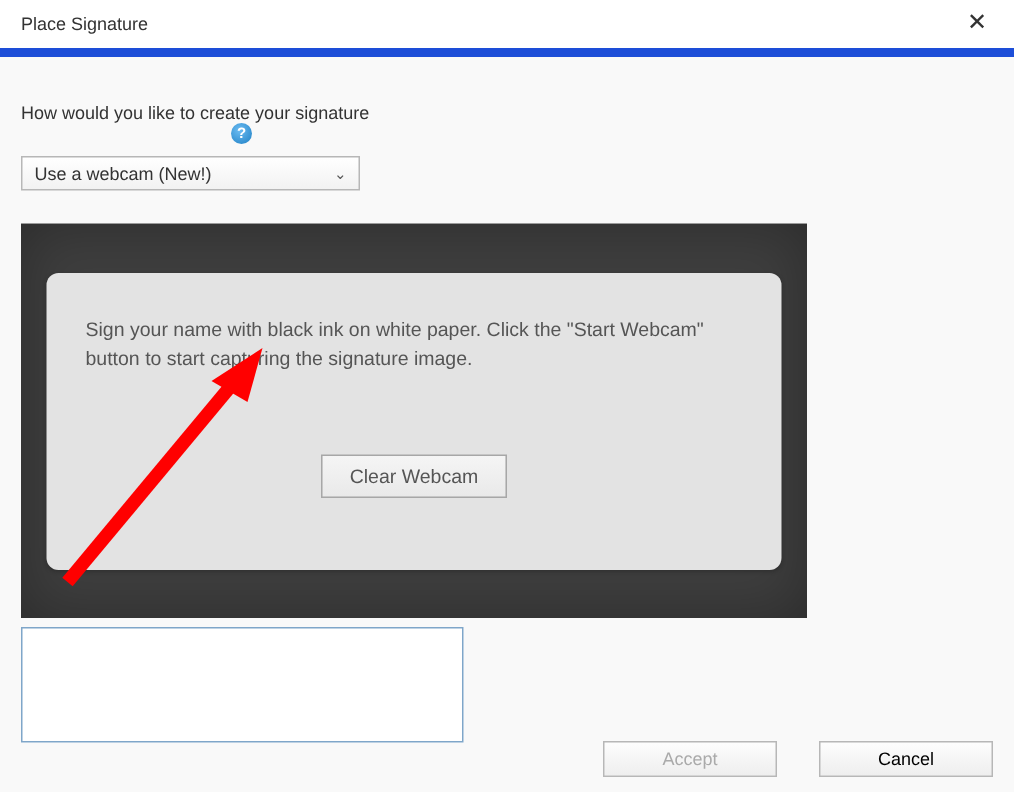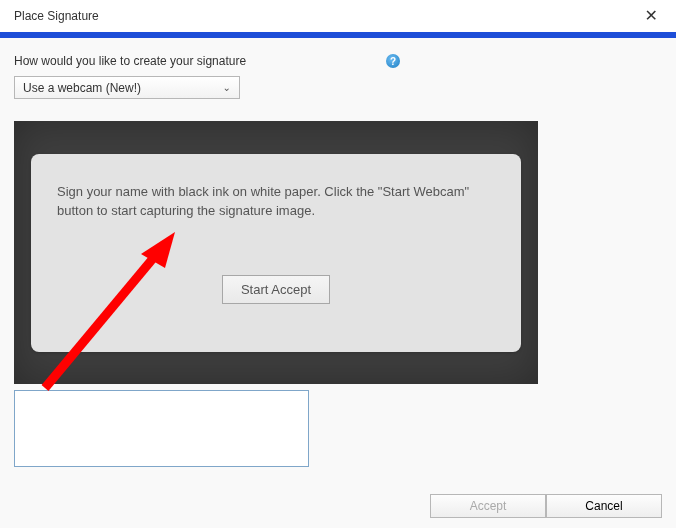--- a/index.html
+++ b/index.html
@@ -30,21 +30,22 @@
       line-height: 1;
       color: #333;
       cursor: pointer;
       padding: 2px 8px;
     }
     .content {
       padding: 10px 14px 0 14px;
     }
     .question-row {
       display: flex;
-      margin-top: 6px;
+      margin-top: 20px;
+      flex-direction: column;
     }
     .question-label {
       font-size: 12px;
       color: #333;
     }
     .help-icon {
       margin-left: 140px;
       width: 14px;
       height: 14px;
       border-radius: 50%;
@@ -143,21 +144,21 @@
       width: 295px;
       height: 77px;
       border: 1px solid #7fa6c9;
       background: #fff;
     }
     .footer {
       position: absolute;
       bottom: 10px;
       right: 14px;
       display: flex;
-      gap: 0;
+      gap: 28px;
     }
     .footer-btn {
       width: 116px;
       height: 24px;
       border: 1px solid #b7b7b7;
       background: linear-gradient(#fdfdfd, #eee);
       font-size: 12px;
       cursor: pointer;
     }
     .footer-btn.disabled {
@@ -181,21 +182,21 @@
   </div>
 
   <div class="dropdown">
     <span>Use a webcam (New!)</span>
     <span class="dropdown-chevron">⌄</span>
   </div>
 
   <div class="webcam-area">
     <div class="webcam-panel">
       <div class="panel-text">Sign your name with black ink on white paper. Click the "Start Webcam" button to start capturing the signature image.</div>
-      <button class="start-btn">Start Accept</button>
+      <button class="start-btn">Clear Webcam</button>
     </div>
   </div>
 
 
   <div class="preview-box"></div>
 
 </div>
 
 <div class="footer">
   <button class="footer-btn disabled">Accept</button>

